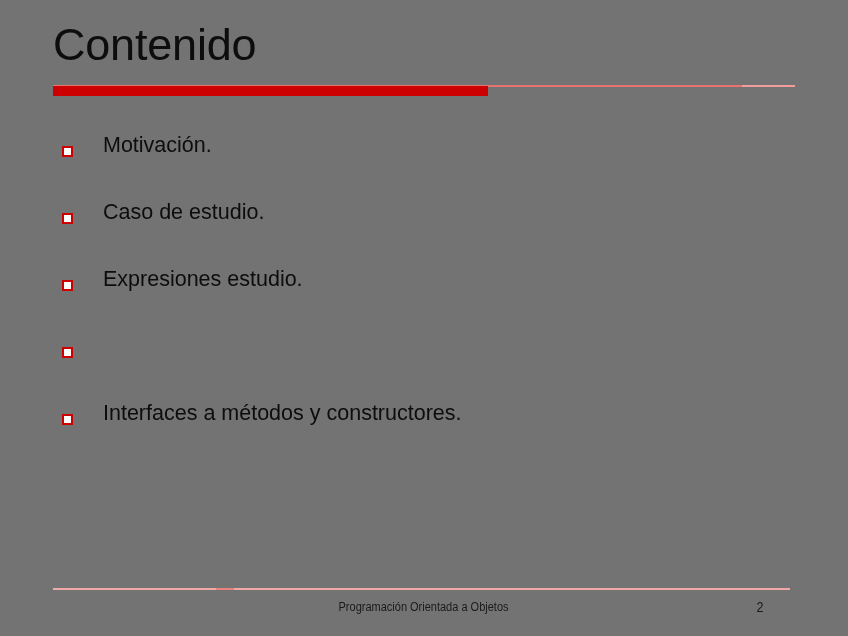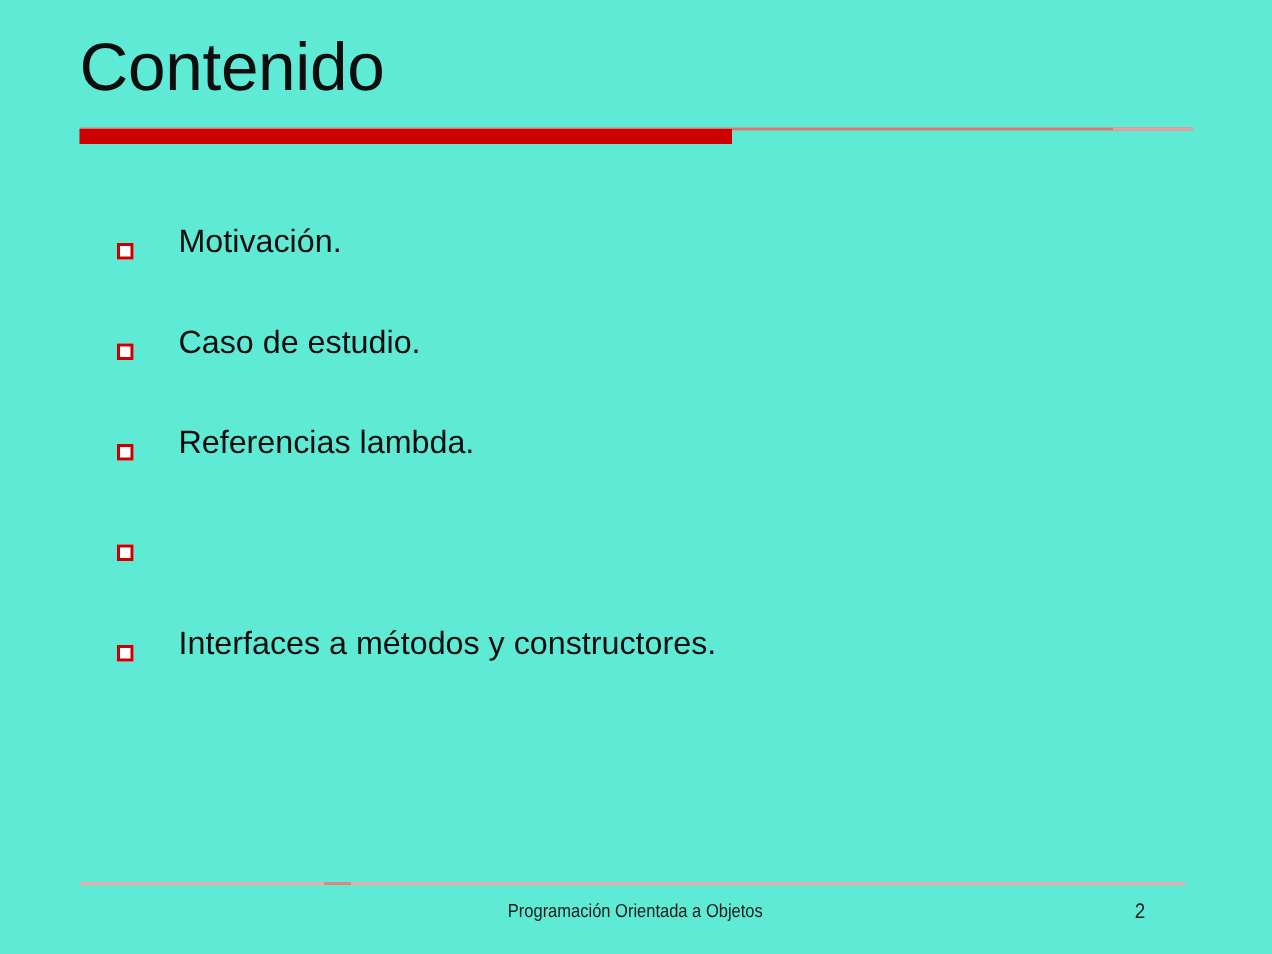--- a/index.html
+++ b/index.html
@@ -7,21 +7,21 @@
     padding: 0;
     background: #ffffff;
   }
   body {
     font-family: "Liberation Sans", sans-serif;
   }
   #slide {
     position: relative;
     width: 848px;
     height: 636px;
-    background: #5eead4;
+    background: #737373;
     overflow: hidden;
   }
 
   
   #slide-title {
     position: absolute;
     left: 53px;
     top: 17px;
     font-family: "Liberation Sans", sans-serif;
     font-size: 45px;
@@ -64,21 +64,21 @@
     height: 10px;
     background: #cc0000;
   }
 
   
   #bullet-list {
     position: absolute;
     left: 53px;
     top: 128px;
     width: 742px;
-    margin: 16px;
+    margin: 0;
     padding: 0;
     list-style: none;
   }
   .bullet-item {
     position: relative;
     height: 67px;
     padding-left: 50px;
     display: flex;
     align-items: flex-start;
   }
@@ -162,21 +162,21 @@
     <li class="bullet-item">
       <span class="bullet-marker"></span>
       <span class="bullet-text">Motivación.</span>
     </li>
     <li class="bullet-item">
       <span class="bullet-marker"></span>
       <span class="bullet-text">Caso de estudio.</span>
     </li>
     <li class="bullet-item">
       <span class="bullet-marker"></span>
-      <span class="bullet-text">Referencias lambda.</span>
+      <span class="bullet-text">Expresiones estudio.</span>
     </li>
     <li class="bullet-item">
       <span class="bullet-marker"></span>
     </li>
     <li class="bullet-item">
       <span class="bullet-marker"></span>
       <span class="bullet-text">Interfaces a métodos y constructores.</span>
     </li>
   </ul>
 

